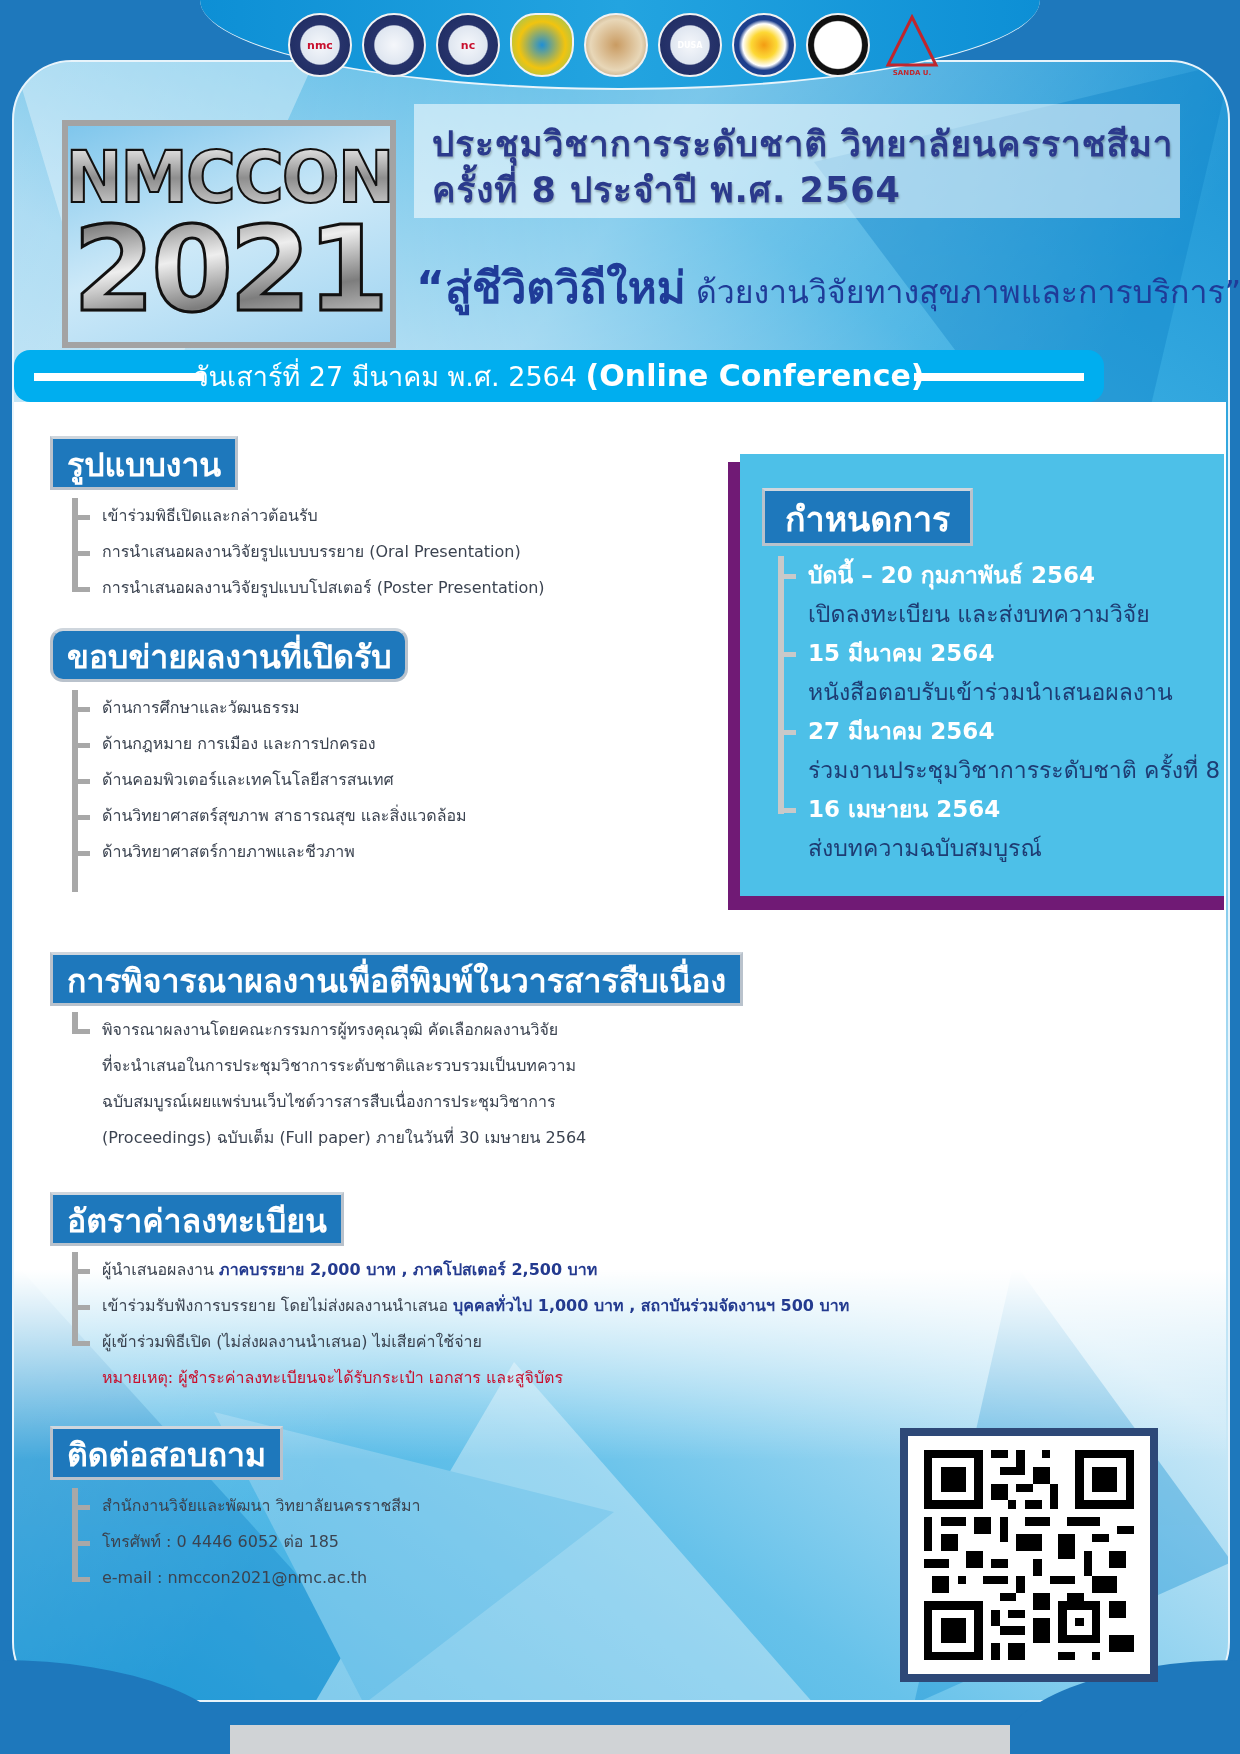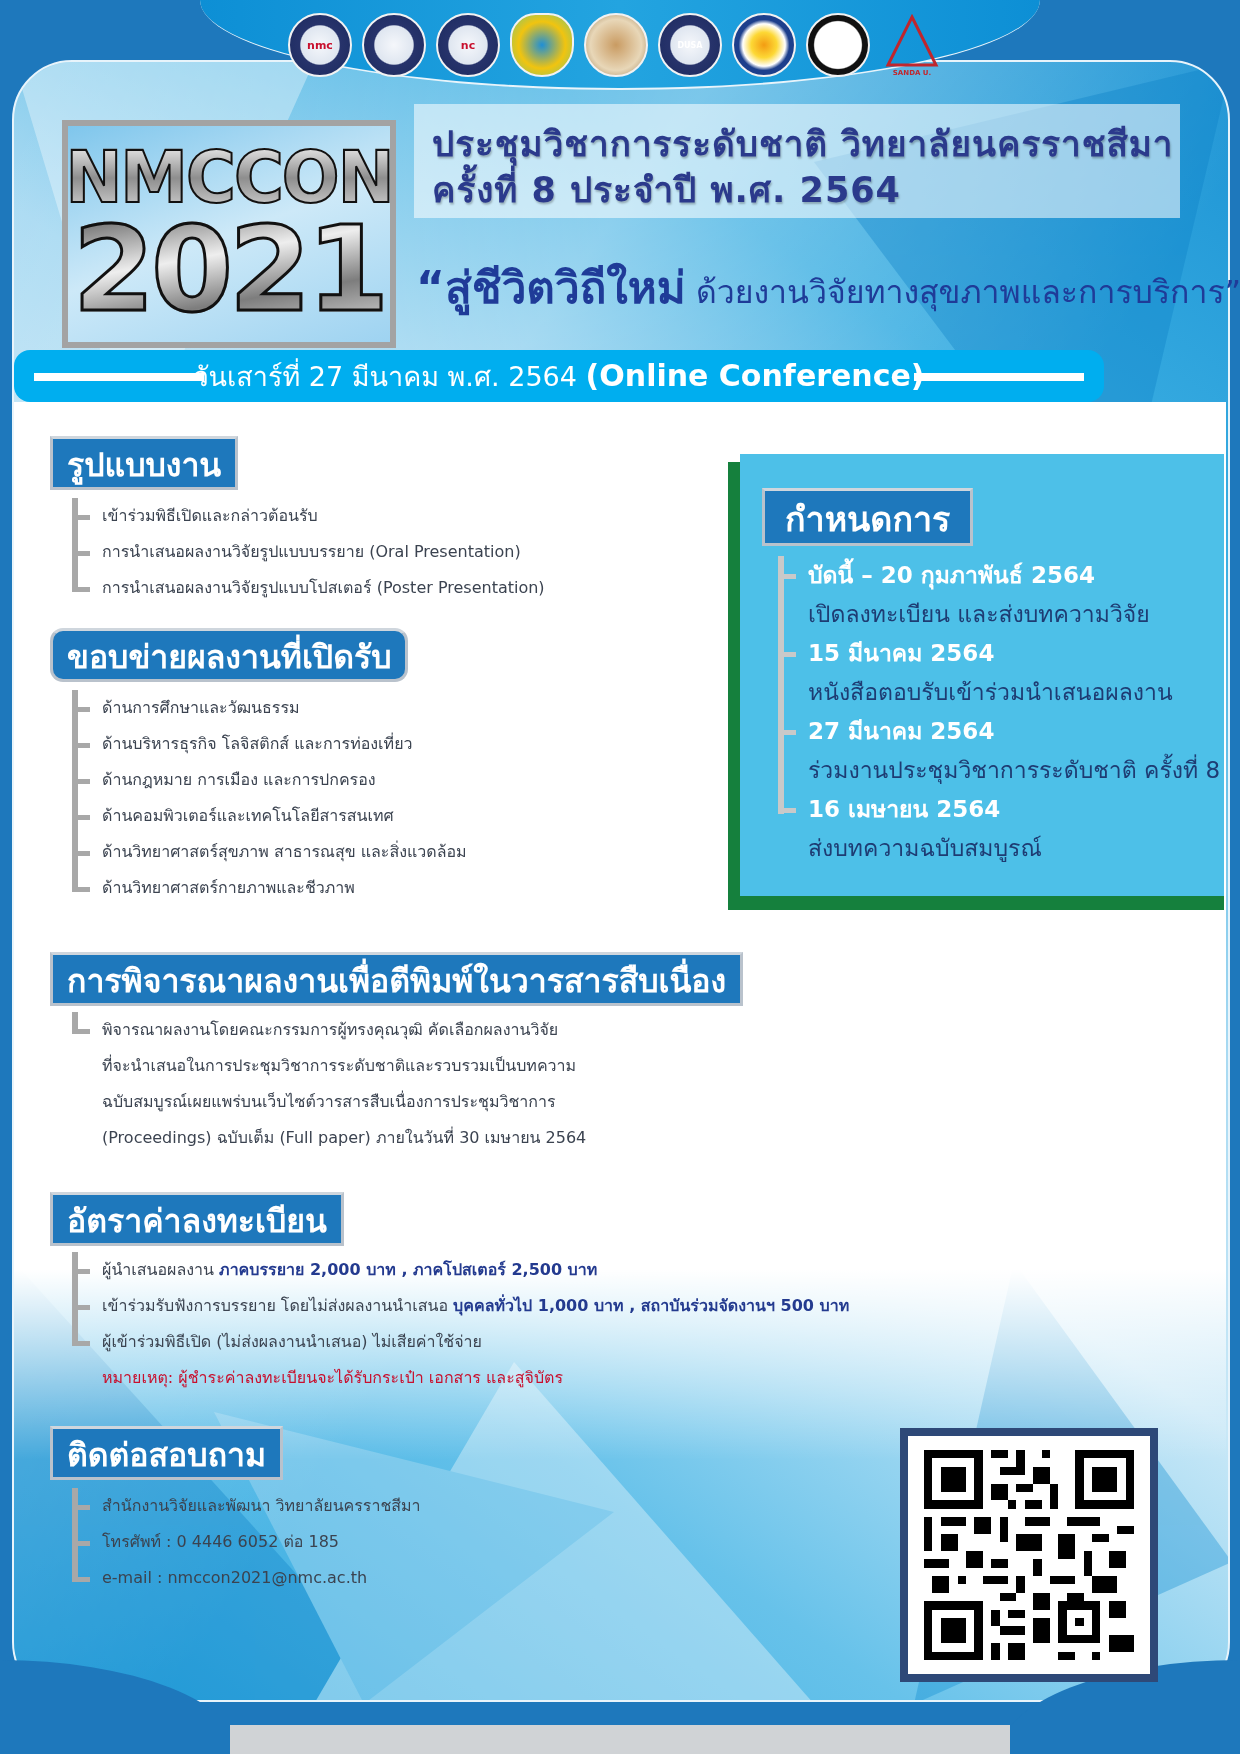--- a/index.html
+++ b/index.html
@@ -117,21 +117,21 @@
   .tree .vline { position: absolute; left: 0; top: 0; width: 6px; background: #a8a8a8; }
   .tree .item { position: relative; padding-left: 30px; font-size: 16px; color: #3b4350; line-height: 36px; white-space: nowrap; }
   .tree .item::before { content: ""; position: absolute; left: 0; top: 17px; width: 18px; height: 5px; background: #a8a8a8; }
   .tree .item.cont::before { display: none; }
   .tree .item .b { color: #233a8f; font-weight: bold; }
   .tree .item.note { color: #c8102e; }
 
   
   .sched {
     position: absolute; left: 728px; top: 462px; width: 496px; height: 448px;
-    background: #15803d;
+    background: #701a75;
   }
   .sched-inner {
     position: absolute; left: 12px; top: -8px; width: 484px; height: 442px;
     background: #4dc0e8;
   }
   .sched .tree .item { color: #1e3c73; font-size: 23px; line-height: 39px; }
   .sched .tree .item.white { color: #fff; font-weight: bold; }
   .sched .tree .vline { background: #c9c9c9; }
   .sched .tree .item::before { background: #c9c9c9; top: 18px; }
 
@@ -213,21 +213,20 @@
   <div class="vline" style="height:92px;"></div>
   <div class="item">เข้าร่วมพิธีเปิดและกล่าวต้อนรับ</div>
   <div class="item">การนำเสนอผลงานวิจัยรูปแบบบรรยาย (Oral Presentation)</div>
   <div class="item">การนำเสนอผลงานวิจัยรูปแบบโปสเตอร์ (Poster Presentation)</div>
 </div>
 
 <div class="sec-title" style="left:50px; top:628px;border-radius:13px;">ขอบข่ายผลงานที่เปิดรับ</div>
 <div class="tree" style="left:72px; top:690px;">
   <div class="vline" style="height:202px;"></div>
   <div class="item">ด้านการศึกษาและวัฒนธรรม</div>
-  <div class="item">ด้านบริหารธุรกิจ โลจิสติกส์ และการท่องเที่ยว</div>
   <div class="item">ด้านกฎหมาย การเมือง และการปกครอง</div>
   <div class="item">ด้านคอมพิวเตอร์และเทคโนโลยีสารสนเทศ</div>
   <div class="item">ด้านวิทยาศาสตร์สุขภาพ สาธารณสุข และสิ่งแวดล้อม</div>
   <div class="item">ด้านวิทยาศาสตร์กายภาพและชีวภาพ</div>
 </div>
 
 <div class="sched">
   <div class="sched-inner">
     <div class="sec-title" style="left:22px; top:34px; font-size:34px; height:58px; line-height:56px; padding:0 20px;">กำหนดการ</div>
     <div class="tree" style="left:38px; top:102px;">

